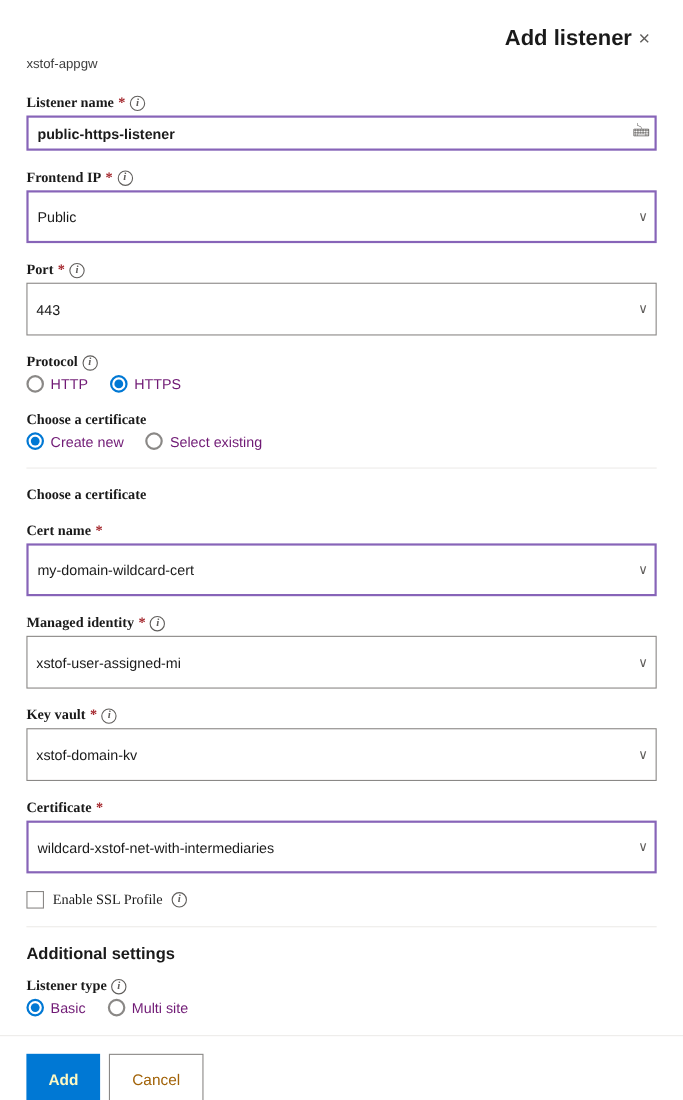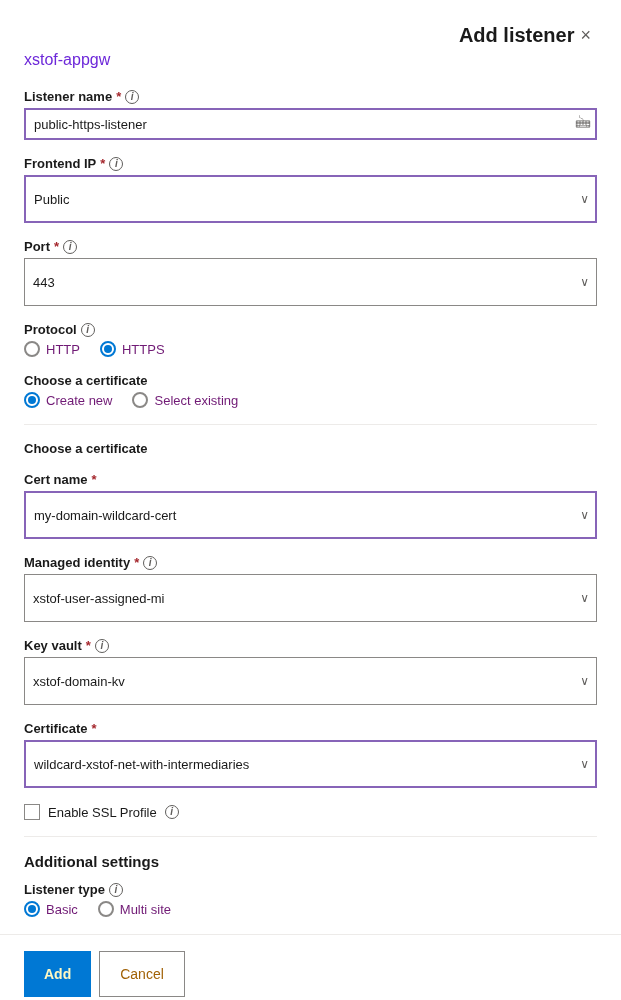--- a/index.html
+++ b/index.html
@@ -24,22 +24,22 @@
       justify-content: flex-end;
       align-items: flex-start;
       margin-bottom: 4px;
     }
     .panel-title {
       font-size: 20px;
       font-weight: 600;
       color: #1a1a1a;
     }
     .panel-subtitle {
-      font-size: 16px;
-      color: #6d28d9;
+      font-size: 12px;
+      color: #404040;
       margin-bottom: 20px;
     }
     .close-btn {
       background: none;
       border: none;
       cursor: pointer;
       font-size: 18px;
       color: #605e5c;
       padding: 2px 6px;
       line-height: 1;
@@ -47,22 +47,23 @@
 
     .field-group {
       margin-bottom: 16px;
     }
     .field-label {
       font-size: 13px;
       font-weight: 600;
       color: #1a1a1a;
       margin-bottom: 4px;
       display: flex;
-      align-items: center;
+      align-items: flex-end;
       gap: 4px;
+      font-family: Liberation Serif, serif;
     }
     .required-star {
       color: #a4262c;
     }
     .info-icon {
       display: inline-flex;
       align-items: center;
       justify-content: center;
       width: 14px;
       height: 14px;
@@ -81,20 +82,21 @@
       border: 1px solid #8a8886;
       padding: 0 8px;
       font-size: 13px;
       color: #1a1a1a;
       outline: none;
       background: #fff;
     }
     .text-input-active {
       border-color: #8764b8;
       border-width: 2px;
+      font-weight: bold;
     }
     .select-wrapper {
       position: relative;
       width: 100%;
     }
     .select-field {
       width: 100%;
       height: 48px;
       border: 1px solid #8a8886;
       padding: 0 32px 0 8px;
@@ -163,20 +165,21 @@
       color: #1a1a1a;
       margin-bottom: 12px;
       margin-top: 8px;
     }
 
     .checkbox-item {
       display: flex;
       align-items: center;
       gap: 8px;
       cursor: pointer;
+      font-family: Liberation Serif, serif;
     }
     .checkbox-box {
       width: 16px;
       height: 16px;
       border: 1px solid #8a8886;
       background: #fff;
       display: flex;
       align-items: center;
       justify-content: center;
       flex-shrink: 0;

